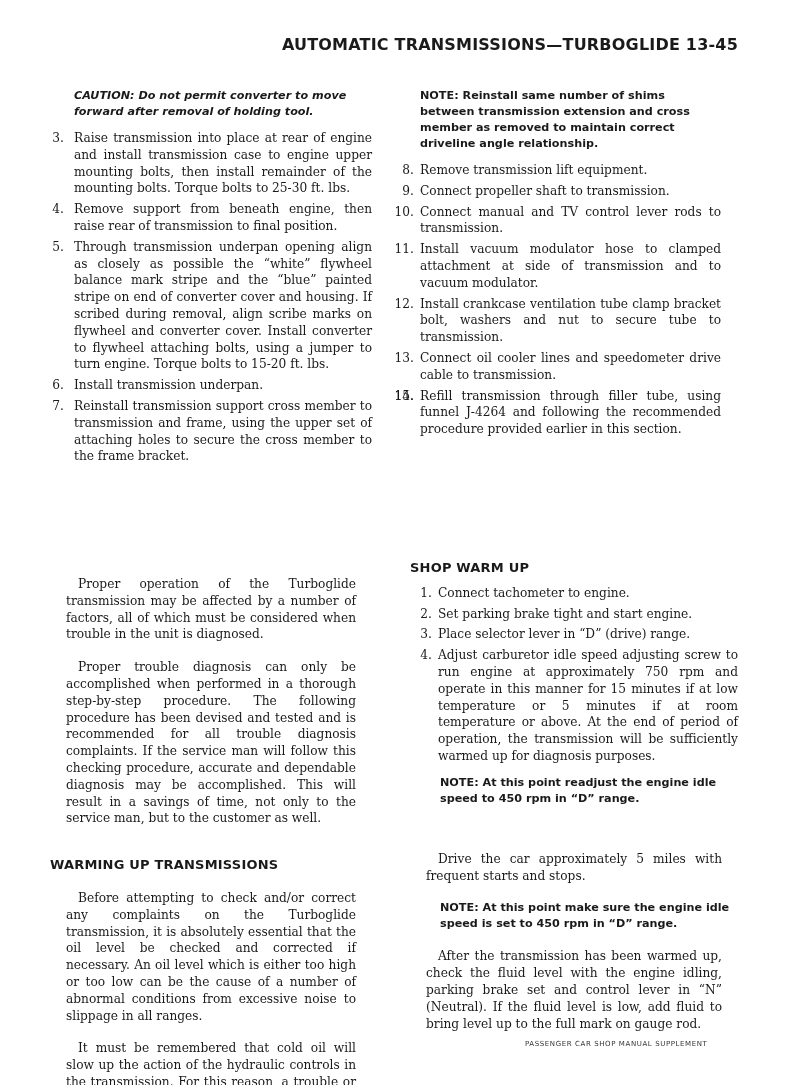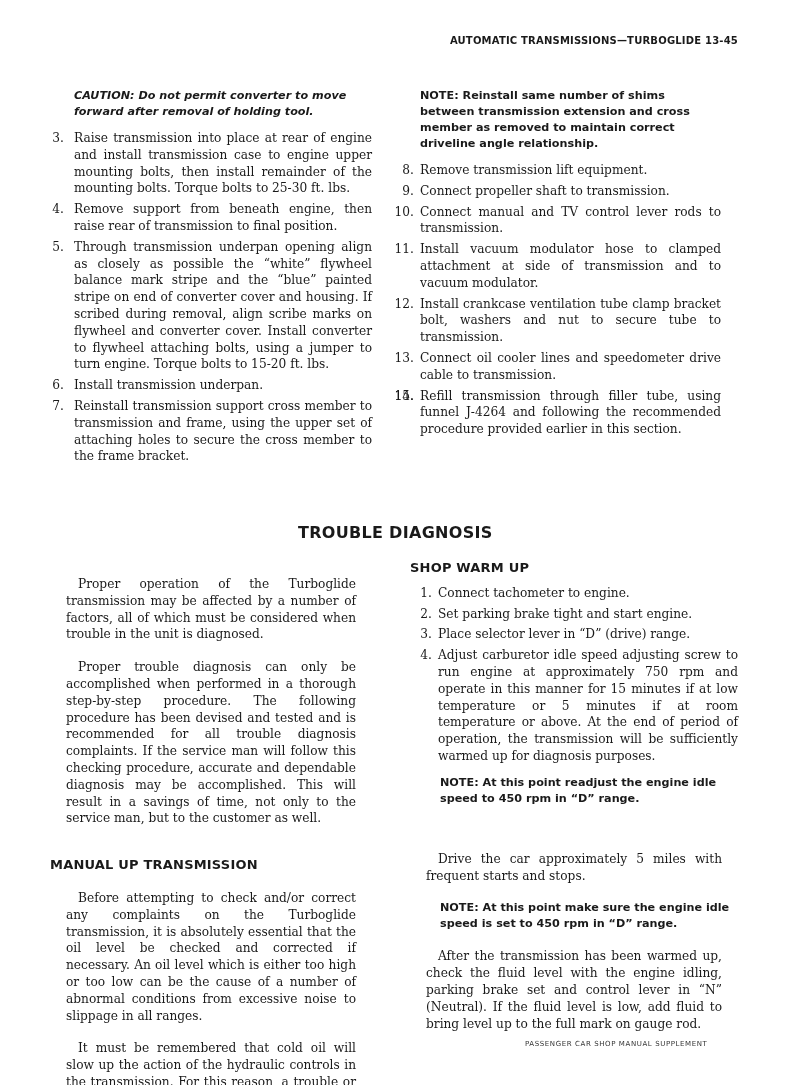--- a/index.html
+++ b/index.html
@@ -1,18 +1,18 @@
 <!DOCTYPE html>
 <html><head>
 <meta charset="utf-8">
 <style>
   html, body { margin: 0; padding: 0; background: #ffffff; }
   body { width: 790px; height: 1085px; position: relative; overflow: hidden; color: #1a1a1a; }
   .page { position: absolute; left: 0; top: 0; width: 790px; height: 1085px; }
-  .header { position: absolute; top: 35px; right: 52px; font-family: "DejaVu Sans", sans-serif; font-weight: bold; font-size: 10px; letter-spacing: 0.2px; }
+  .header { position: absolute; top: 35px; right: 52px; font-family: "DejaVu Sans", sans-serif; font-weight: bold; font-size: 16px; letter-spacing: 0.2px; }
   .col { position: absolute; font-family: "DejaVu Serif", serif; font-size: 12.2px; line-height: 16.8px; }
   .col-left-top { left: 50px; top: 88px; width: 322px; }
   .col-right-top { left: 392px; top: 88px; width: 329px; }
   .col-left-bot { left: 50px; top: 560px; width: 322px; }
   .col-right-bot { left: 410px; top: 560px; width: 328px; }
   .note { font-family: "DejaVu Sans", sans-serif; font-weight: bold; font-size: 11.2px; line-height: 16px; margin: 0 0 10px 0; }
   .caution { font-style: italic; padding-left: 24px; padding-right: 20px; }
   .note-right { padding-left: 28px; }
   .note-indent { padding-left: 30px; margin: 10px 0 14px 0; }
   ol.steps { list-style: none; margin: 0; padding: 0; }
@@ -51,27 +51,26 @@
       <li><span class="num">9.</span><span>Connect propeller shaft to transmission.</span></li>
       <li><span class="num">10.</span><span>Connect manual and TV control lever rods to transmission.</span></li>
       <li><span class="num">11.</span><span>Install vacuum modulator hose to clamped attachment at side of transmission and to vacuum modulator.</span></li>
       <li><span class="num">12.</span><span>Install crankcase ventilation tube clamp bracket bolt, washers and nut to secure tube to transmission.</span></li>
       <li><span class="num">13.</span><span>Connect oil cooler lines and speedometer drive cable to transmission.</span></li>
       <li><span class="num">14.</span></li>
       <li><span class="num">15.</span><span>Refill transmission through filler tube, using funnel J-4264 and following the recommended procedure provided earlier in this section.</span></li>
     </ol>
   </div>
 
-  <div class="section-title">TROUBLE DIAGNOSIS</div>
 
   <div class="col col-left-bot">
     <p>Proper operation of the Turboglide transmission may be affected by a number of factors, all of which must be considered when trouble in the unit is diagnosed.</p>
     <p>Proper trouble diagnosis can only be accomplished when performed in a thorough step-by-step procedure. The following procedure has been devised and tested and is recommended for all trouble diagnosis complaints. If the service man will follow this checking procedure, accurate and dependable diagnosis may be accomplished. This will result in a savings of time, not only to the service man, but to the customer as well.</p>
     <div class="gap"></div>
-    <h3>MANUAL UP TRANSMISSION</h3>
+    <h3>WARMING UP TRANSMISSIONS</h3>
     <p>Before attempting to check and/or correct any complaints on the Turboglide transmission, it is absolutely essential that the oil level be checked and corrected if necessary. An oil level which is either too high or too low can be the cause of a number of abnormal conditions from excessive noise to slippage in all ranges.</p>
     <p>It must be remembered that cold oil will slow up the action of the hydraulic controls in the transmission. For this reason, a trouble or oil leak diagnosis should not be attempted until the transmission has been warmed up by either of the following procedures:</p>
   </div>
 
   <div class="col col-right-bot">
     <h3>SHOP WARM UP</h3>
     <ol class="steps">
       <li><span class="num">1.</span><span>Connect tachometer to engine.</span></li>
       <li><span class="num">2.</span><span>Set parking brake tight and start engine.</span></li>
       <li><span class="num">3.</span><span>Place selector lever in “D” (drive) range.</span></li>

